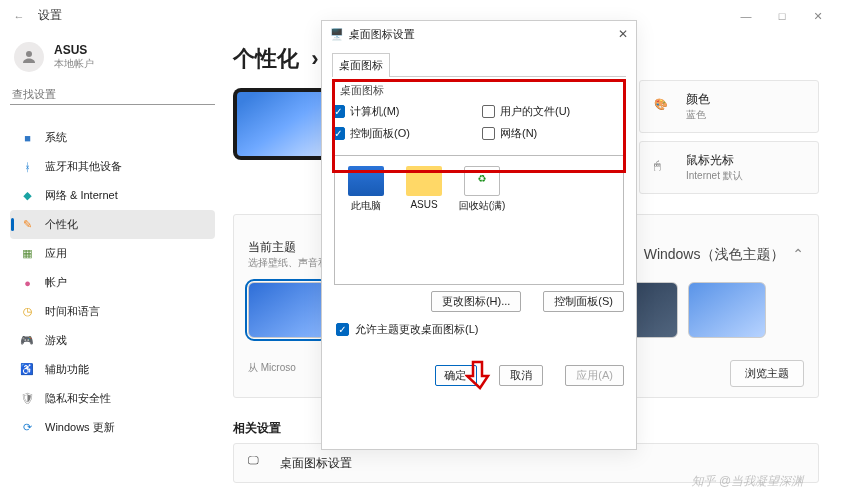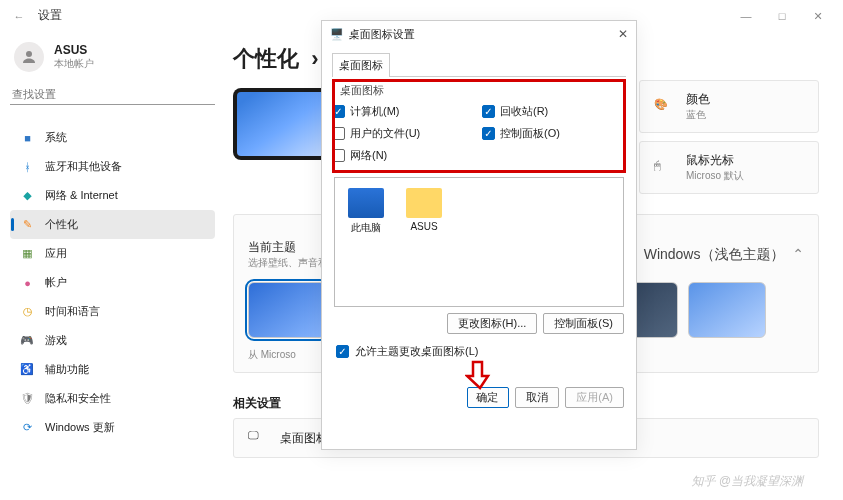--- a/index.html
+++ b/index.html
@@ -55,21 +55,21 @@
   .chkbox.on::after{content:"✓"; font-size:10px; line-height:1;}
   .redbox { position:absolute; border:3px solid #d40000; pointer-events:none;}
   .iconarea { margin:4px 12px 0 12px; border:1px solid #bbb; height:130px; padding:10px 6px; display:flex; gap:8px; align-items:flex-start;}
   .di { width:50px; text-align:center; font-size:10px;}
   .di .box { width:36px; height:30px; margin:0 auto 3px auto; border-radius:2px;}
   .icn-pc{background:linear-gradient(#2a73d8,#185bb5);}
   .icn-folder{background:#ffd867;}
   .icn-net{background:linear-gradient(#2a73d8,#185bb5);}
   .icn-bin{background:#fff; border:1px solid #bbb; position:relative;}
   .icn-bin::after{content:"♻"; color:#1a8f1a; position:absolute; left:0; right:0; top:6px;}
-  .btnrow { display:flex; justify-content:flex-end; gap:6px; padding:6px 12px;}
+  .btnrow { display:flex; justify-content:flex-end; gap:22px; padding:6px 12px;}
   .btn { padding:2px 10px; font-size:11px; border:1px solid #aaa; background:#fdfdfd; border-radius:2px;}
   .btn.primary { border-color:#0067c0;padding-left:8px;}
   .btn.disabled { color:#aaa;}
   .allowrow { display:flex; align-items:center; gap:6px; padding:4px 14px;}
   .arrow-down { position:absolute; left:465px; top:360px; width:30px; height:30px; pointer-events:none;}
   .arrow-down svg{width:30px; height:30px;}
 </style>
 </head>
 <body>
 
@@ -158,21 +158,21 @@
           <div class="ic">🎨</div>
           <div>
               <div class="ttl">颜色</div>
               <div class="sub">蓝色</div>
             </div>
         </div>
         <div class="pill head" style="margin-top:8px;">
           <div class="ic">🖱</div>
           <div>
               <div class="ttl">鼠标光标</div>
-              <div class="sub">Microso 默认</div>
+              <div class="sub">Internet 默认</div>
             </div>
         </div>
       </div>
     </div>
 
     <div class="pill" style="margin-top:20px; flex-direction:column; align-items:stretch;">
       <div class="theme-head">
         <div>
           <div class="ttl">当前主题</div>
           <div class="sub">选择壁纸、声音和颜</div>
@@ -182,20 +182,21 @@
       <div class="thumbrow">
         <div class="thumb sel"></div>
         <div class="thumb" style="visibility:hidden"></div>
         <div class="thumb" style="visibility:hidden"></div>
         <div class="thumb" style="visibility:hidden"></div>
         <div class="thumb dark"></div>
         <div class="thumb"></div>
       </div>
       <div style="display:flex; justify-content:space-between; align-items:center; margin-top:10px;">
         <div class="sub">从 Microso</div>
+        <div class="browse-btn">浏览主题</div>
       </div>
     </div>
 
     <div class="relhead">相关设置</div>
     <div class="pill">
       <div class="ic">🖵</div>
       <div class="ttl">桌面图标设置</div>
       <div class="spacer"></div>
     </div>
   </div>
@@ -211,24 +212,20 @@
   <span class="dlg-tab">桌面图标</span>
   <div class="dlg-tabline"></div>
 
   <div class="group-label">桌面图标</div>
   <div class="checkgrid" id="checkgrid">
       <div class="chk">
         <span class="chkbox on"></span>
         <span>计算机(M)</span>
       </div>
       <div class="chk">
-        <span class="chkbox on"></span>
-        <span>回收站(R)</span>
-      </div>
-      <div class="chk">
         <span class="chkbox"></span>
         <span>用户的文件(U)</span>
       </div>
       <div class="chk">
         <span class="chkbox on"></span>
         <span>控制面板(O)</span>
       </div>
       <div class="chk">
         <span class="chkbox"></span>
         <span>网络(N)</span>
@@ -236,20 +233,24 @@
     </div>
 
   <div class="iconarea" id="iconarea">
       <div class="di">
         <div class="box icn-pc"></div>
         <div>此电脑</div>
       </div>
       <div class="di">
         <div class="box icn-folder"></div>
         <div>ASUS</div>
+      </div>
+      <div class="di">
+        <div class="box icn-bin"></div>
+        <div>回收站(满)</div>
       </div>
     </div>
 
   <div class="btnrow">
     <span class="btn">更改图标(H)...</span>
     <span class="btn">控制面板(S)</span>
   </div>
   <div class="allowrow">
     <span class="chkbox on"></span>
     <span>允许主题更改桌面图标(L)</span>

